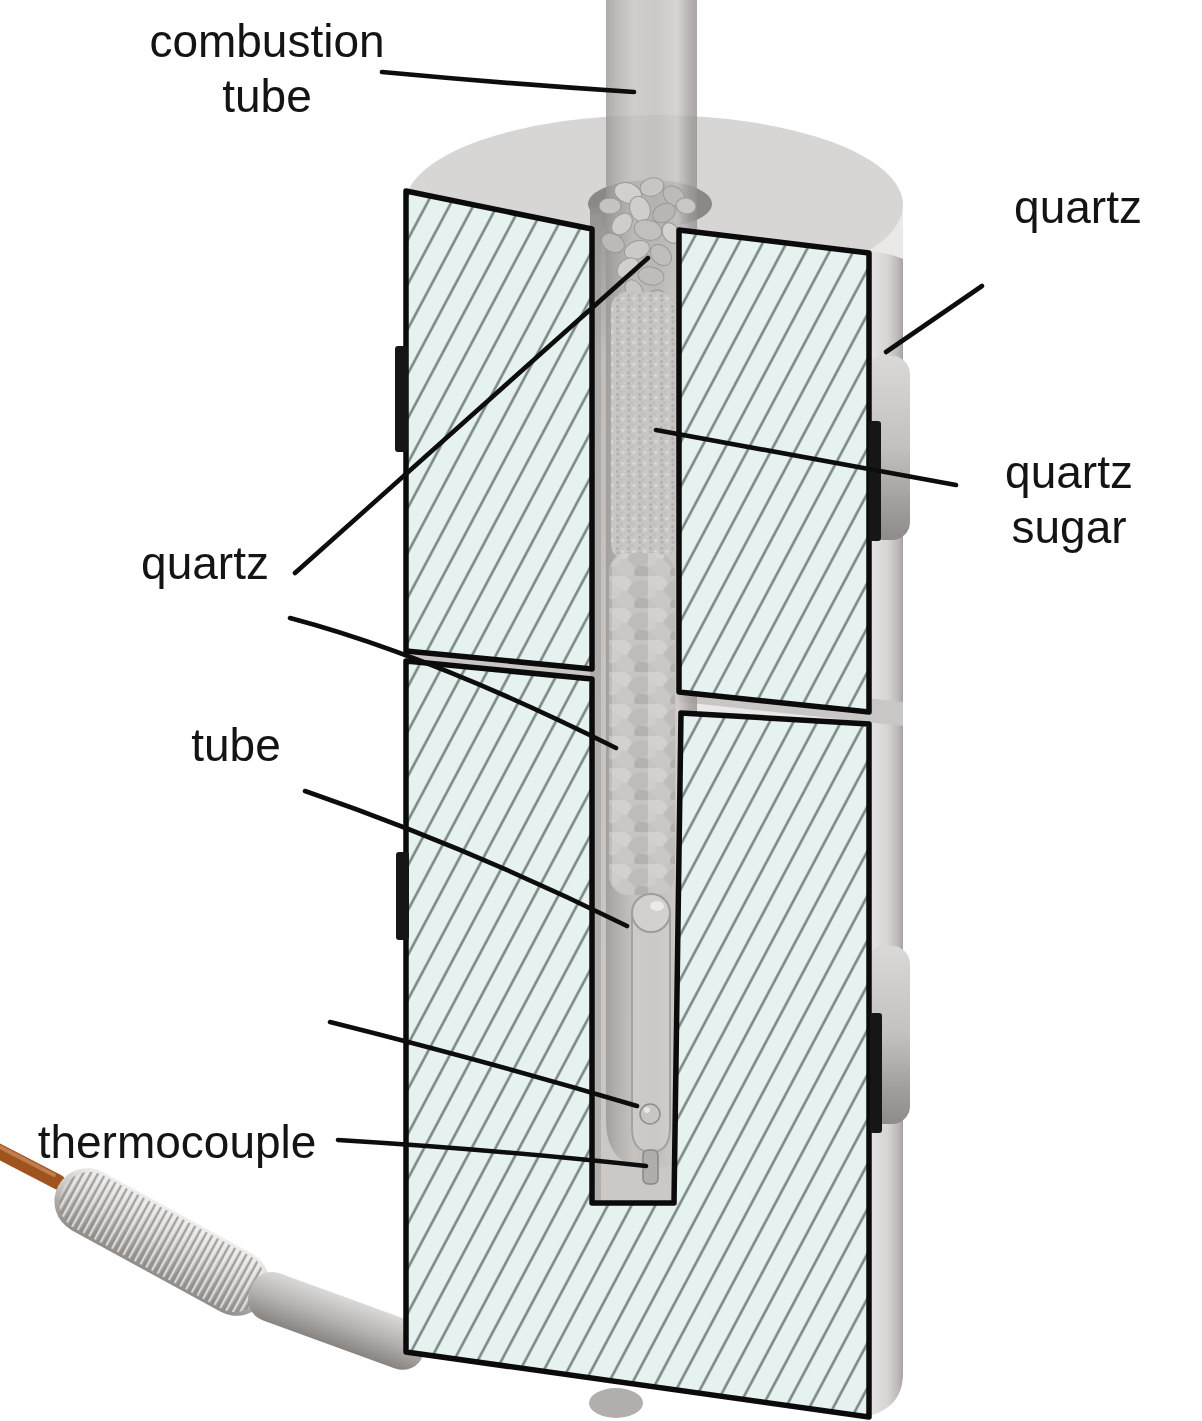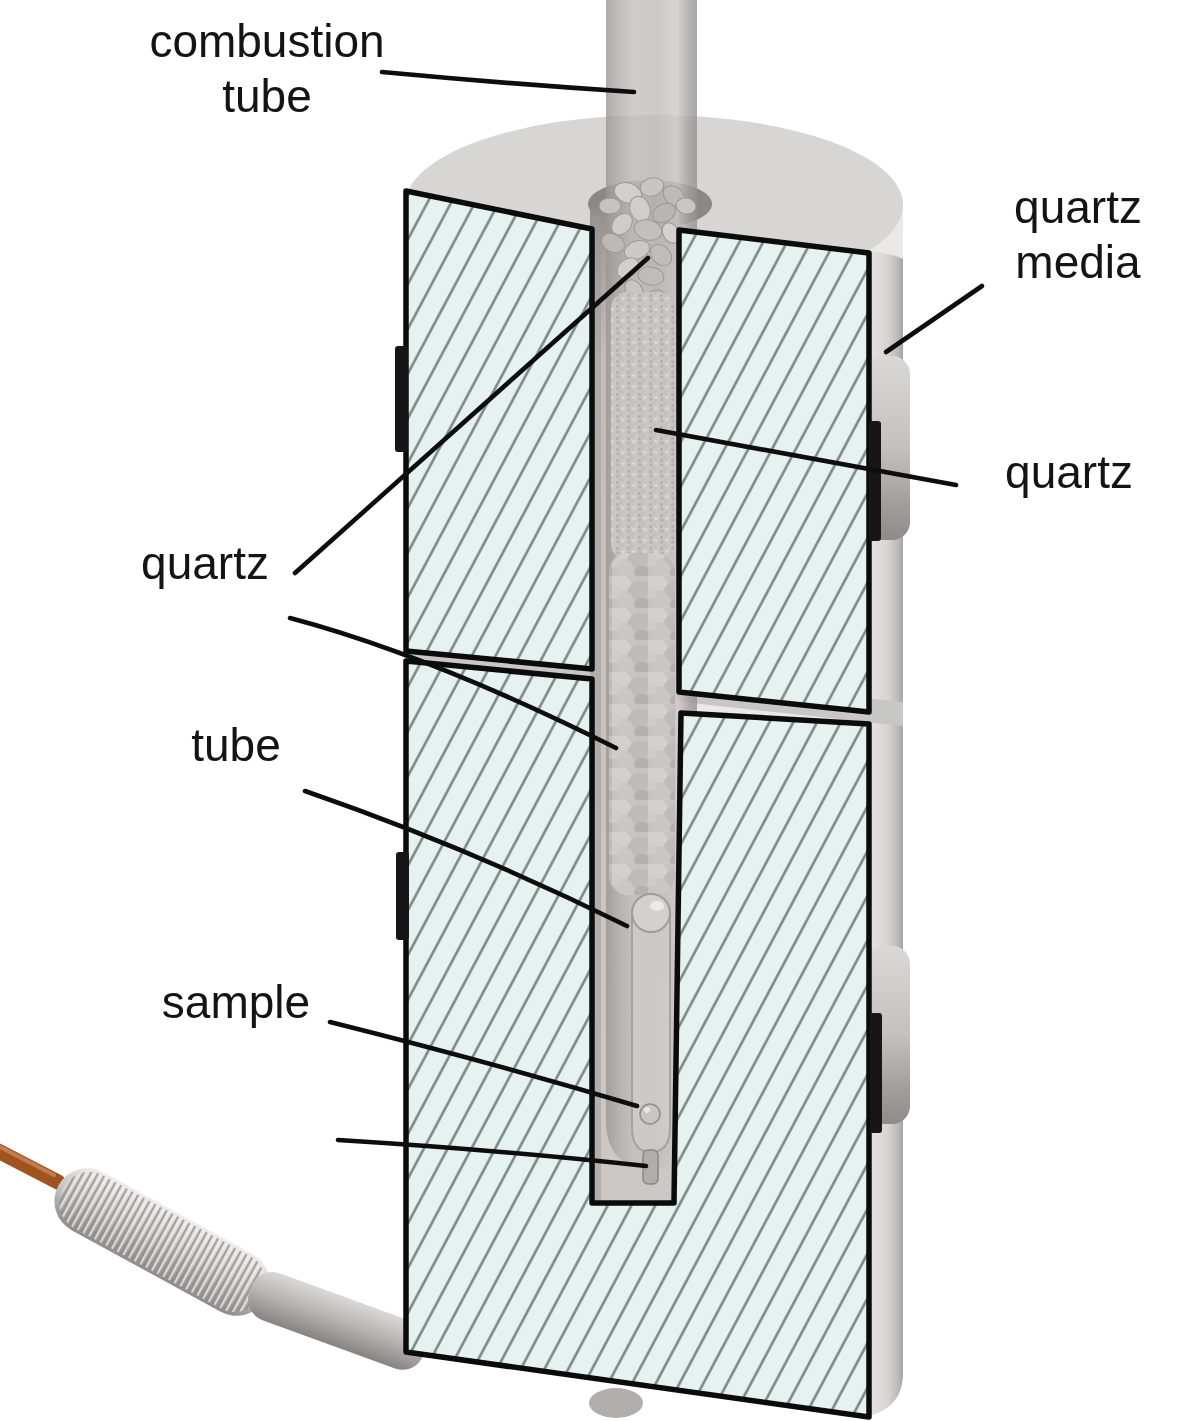--- a/index.html
+++ b/index.html
@@ -198,33 +198,33 @@
   </g>
 </svg>
 
   <div class="lbl" style="left:267px;top:14px">
     <span class="ln">combustion</span>
     <span class="ln">tube</span>
   </div>
 
   <div class="lbl" style="left:1078px;top:180px">
     <span class="ln">quartz</span>
-    <span class="ln">media</span>
   </div>
 
   <div class="lbl" style="left:1069px;top:445px">
     <span class="ln">quartz</span>
+    <span class="ln">sugar</span>
   </div>
 
   <div class="lbl" style="left:205px;top:536px">
     <span class="ln">quartz</span>
   </div>
 
   <div class="lbl" style="left:236px;top:718px">
     <span class="ln">tube</span>
   </div>
 
-  <div class="lbl" style="left:236px;top:975px">
-    <span class="ln">sample</span>
-  </div>
-
+
+  <div class="lbl" style="left:177px;top:1115px">
+    <span class="ln">thermocouple</span>
+  </div>
 
 </div>
 
 </body></html>

